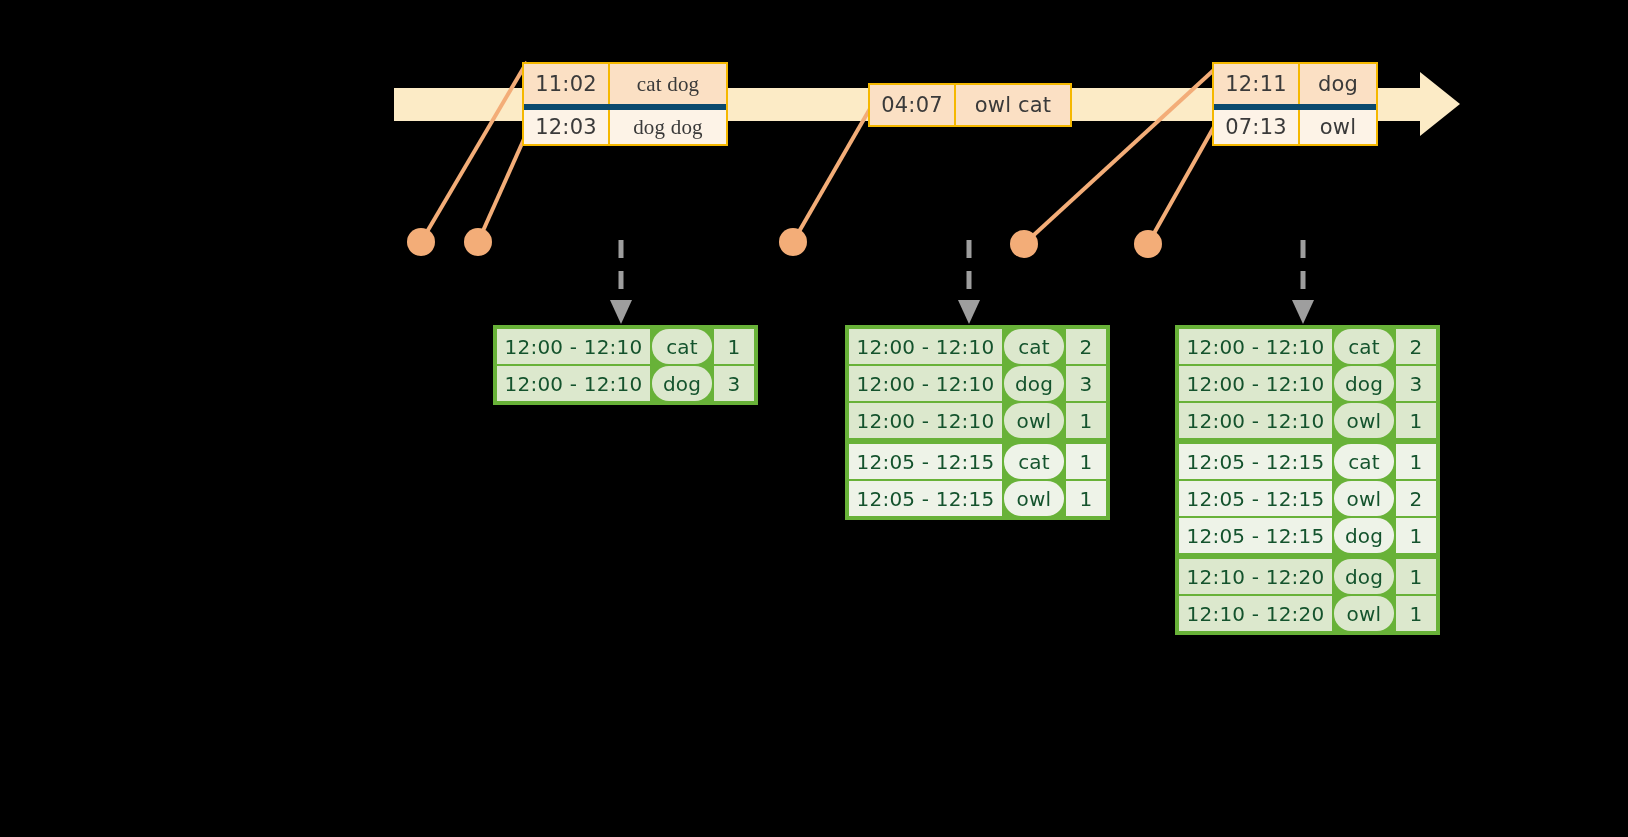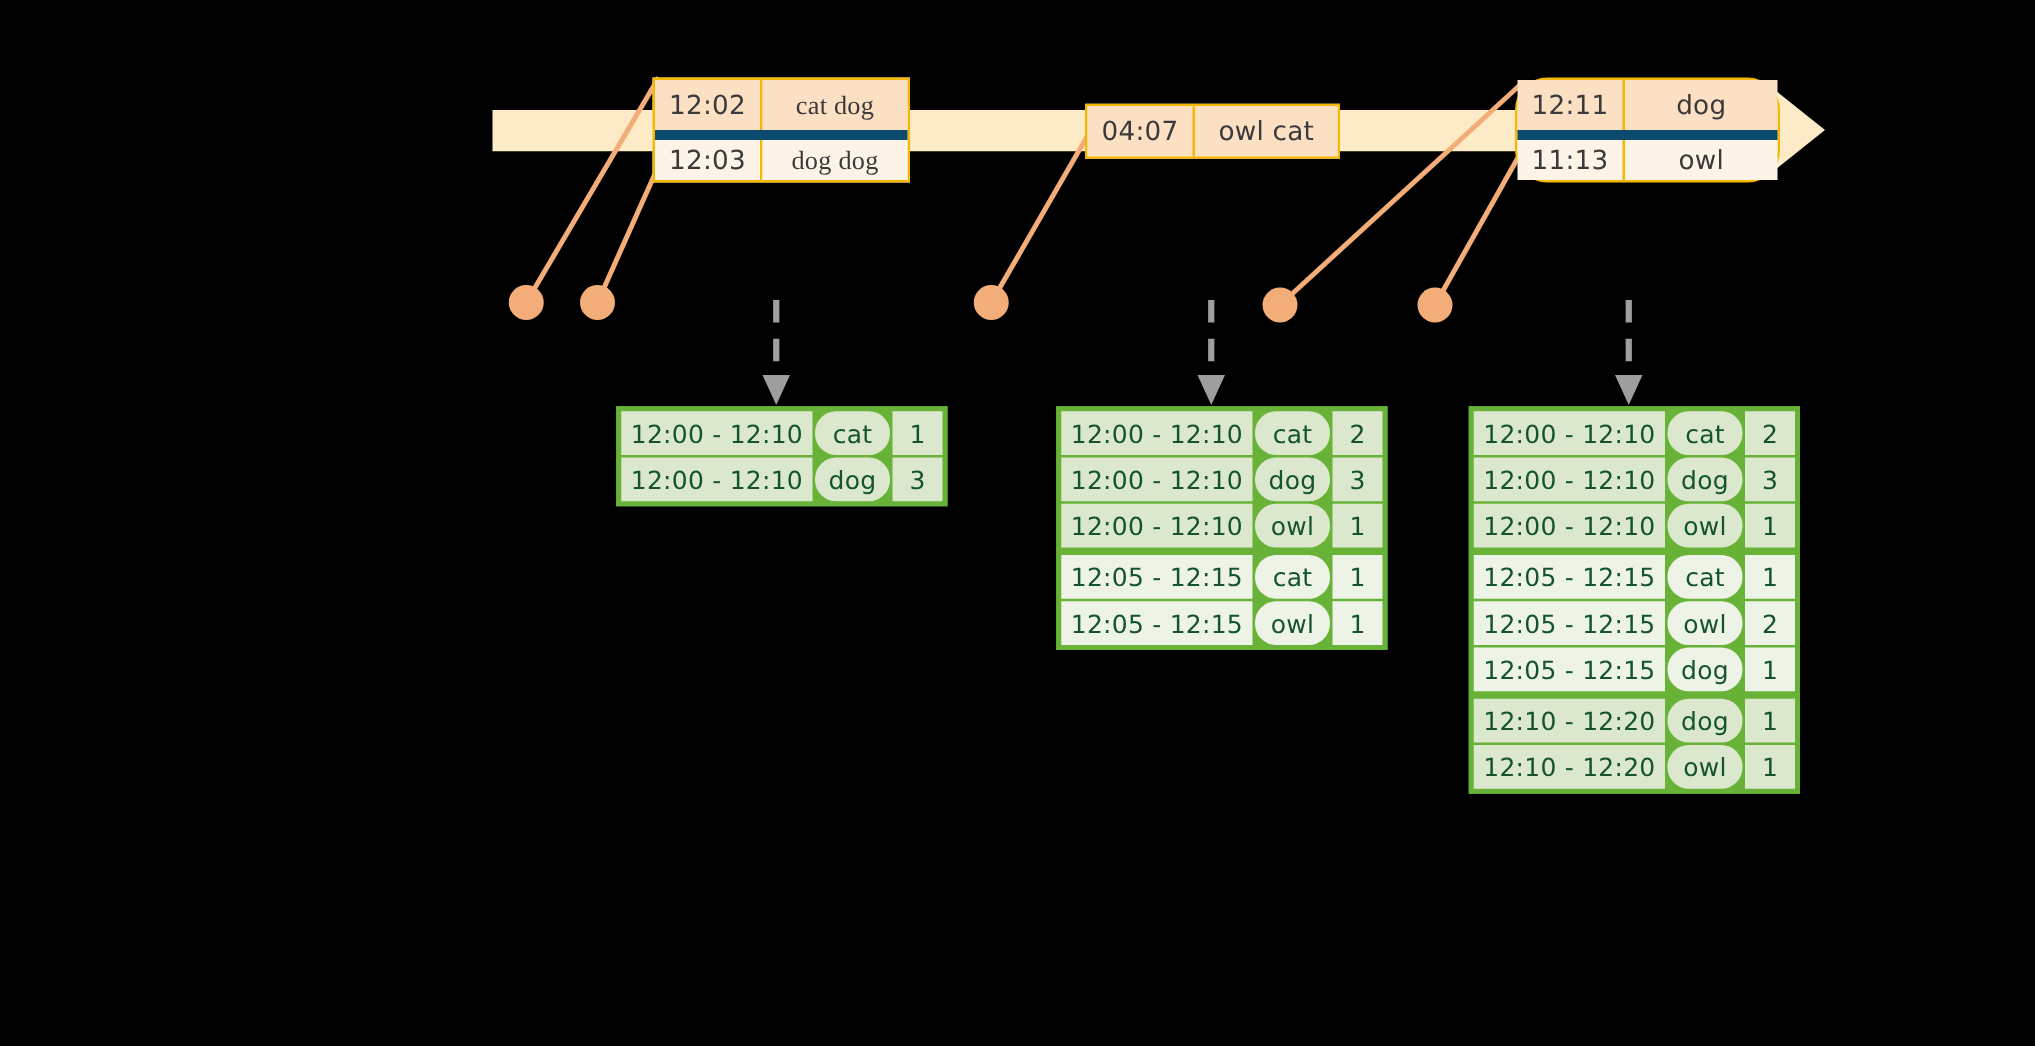--- a/index.html
+++ b/index.html
@@ -44,39 +44,39 @@
     position: absolute;
     border: 2px solid #f5b800;
     background: #fdf3e7;
     display: flex;
     flex-direction: column;
   }
   .evt-row {
     display: flex;
     height: 40px;
   }
-  .evt-row + .evt-row { border-top: 8px solid #0c4a6e; }
+  .evt-row + .evt-row { border-top: 6px solid #0c4a6e; }
   .evt-row.shaded .evt-time, .evt-row.shaded .evt-words { background: #fbe0c4; }
   .evt-time, .evt-words {
     display: flex;
     align-items: center;
     justify-content: center;
     font-size: 21px;
     color: #3a3a3a;
     background: #fdf3e7;
     letter-spacing: .2px;
   }
   .evt-time { width: 86px; border-right: 2px solid #f5b800; }
   .evt-words { flex: 1; }
 
   #evt-a { left: 522px; top: 62px; width: 206px; }
   #evt-a .evt-words { width: 118px; font-family: Liberation Serif, serif; }
   #evt-b { left: 868px; top: 83px; width: 204px; }
   #evt-b .evt-words { width: 116px; }
-  #evt-c { left: 1212px; top: 62px; width: 212px; border-radius: 26px; }
+  #evt-c { left: 1212px; top: 62px; width: 166px; }
   #evt-c .evt-words { width: 94px; }
 
   
   #connectors { position: absolute; left: 0; top: 0; width: 1628px; height: 837px; }
   .dot {
     position: absolute;
     width: 28px; height: 28px;
     border-radius: 50%;
     background: #f3ad78;
   }
@@ -147,21 +147,21 @@
     <line x1="12" y1="0" x2="12" y2="62" stroke="#9e9e9e" stroke-width="5" stroke-dasharray="18,13"></line>
     <polygon points="12,84 1,60 23,60" fill="#9e9e9e"></polygon>
   </svg>
   <svg class="darrow" style="left:1291px; top:240px;" viewBox="0 0 24 86" xmlns="http://www.w3.org/2000/svg">
     <line x1="12" y1="0" x2="12" y2="62" stroke="#9e9e9e" stroke-width="5" stroke-dasharray="18,13"></line>
     <polygon points="12,84 1,60 23,60" fill="#9e9e9e"></polygon>
   </svg>
 
   <div class="evt" id="evt-a">
     <div class="evt-row shaded">
-      <span class="evt-time">12:02</span>
+      <span class="evt-time">11:02</span>
       <span class="evt-words">cat dog</span>
     </div>
     <div class="evt-row">
       <span class="evt-time">12:03</span>
       <span class="evt-words">dog dog</span>
     </div>
   </div>
 
   <div class="evt" id="evt-b">
     <div class="evt-row shaded">
@@ -169,21 +169,21 @@
       <span class="evt-words">owl cat</span>
     </div>
   </div>
 
   <div class="evt" id="evt-c">
     <div class="evt-row shaded">
       <span class="evt-time">12:11</span>
       <span class="evt-words">dog</span>
     </div>
     <div class="evt-row">
-      <span class="evt-time">11:13</span>
+      <span class="evt-time">07:13</span>
       <span class="evt-words">owl</span>
     </div>
   </div>
 
   <div class="rtable" id="tbl-1">
       <div class="rrow shaded">
         <div class="rcell c-window">12:00 - 12:10</div>
         <div class="rcell c-word">cat</div>
         <div class="rcell c-count">1</div>
       </div>

